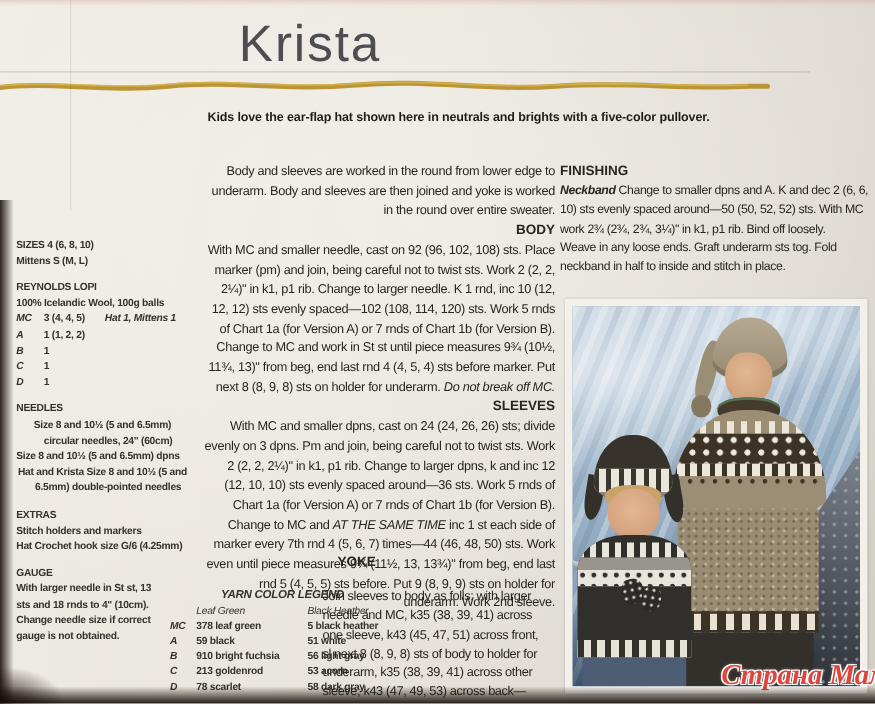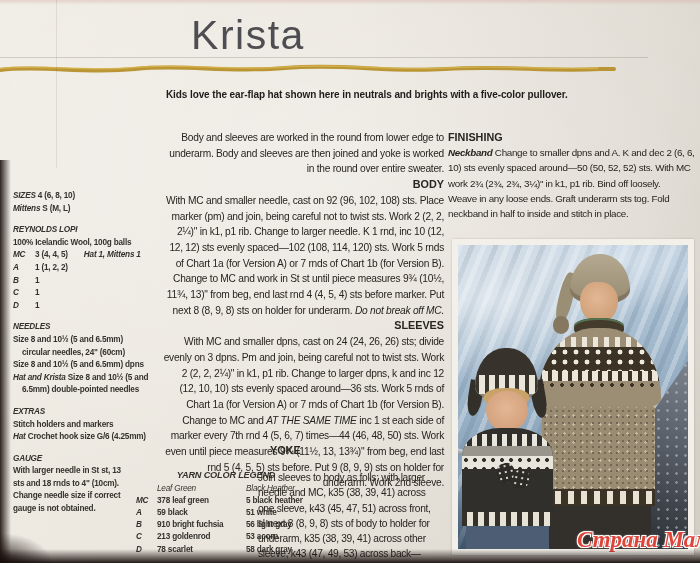--- a/index.html
+++ b/index.html
@@ -18,26 +18,26 @@
   .title{position:absolute;left:148px;top:12px;width:200px;text-align:center;
     font-size:41px;font-weight:300;color:#4e4e52;letter-spacing:1.5px;}
   .rule{position:absolute;left:0;top:57px;width:648px;height:1px;background:rgba(90,85,75,0.22);}
   .yarn{position:absolute;left:0;top:61px;width:630px;height:18px;}
   .subtitle{position:absolute;left:166px;top:89px;white-space:nowrap;
     font-size:10px;font-weight:700;letter-spacing:-0.1px;color:#1e1d1b;}
 
   
   .sidebar{position:absolute;left:13px;top:190px;width:138px;
     font-size:8.2px;line-height:12.6px;font-weight:700;letter-spacing:-0.2px;color:#34322d;}
-  .sb-h{font-style:italic;}
+  .sb-h{}
   .sb-gap{height:9px;}
   .qrow{display:flex;}
   .qcode{width:22px;font-style:italic;flex:none;}
   .qextra{margin-left:16px;font-style:italic;}
-  .hang{padding-left:9px;text-indent:-9px;}
+  .hang{padding-left:9px;text-indent:-9px;text-align:center;}
   .gauge-text{width:112px;}
 
   
   .legend{position:absolute;left:136px;top:469px;width:180px;
     font-size:8.2px;line-height:12.1px;font-weight:700;letter-spacing:-0.2px;color:#34322d;}
   .legend-h{text-align:center;font-style:italic;font-size:9.2px;margin-bottom:2px;}
   .lg-row{display:grid;grid-template-columns:21px 89px auto;}
   .lg-code{font-style:italic;}
   .lg-colh{font-style:italic;font-weight:400;}
 

